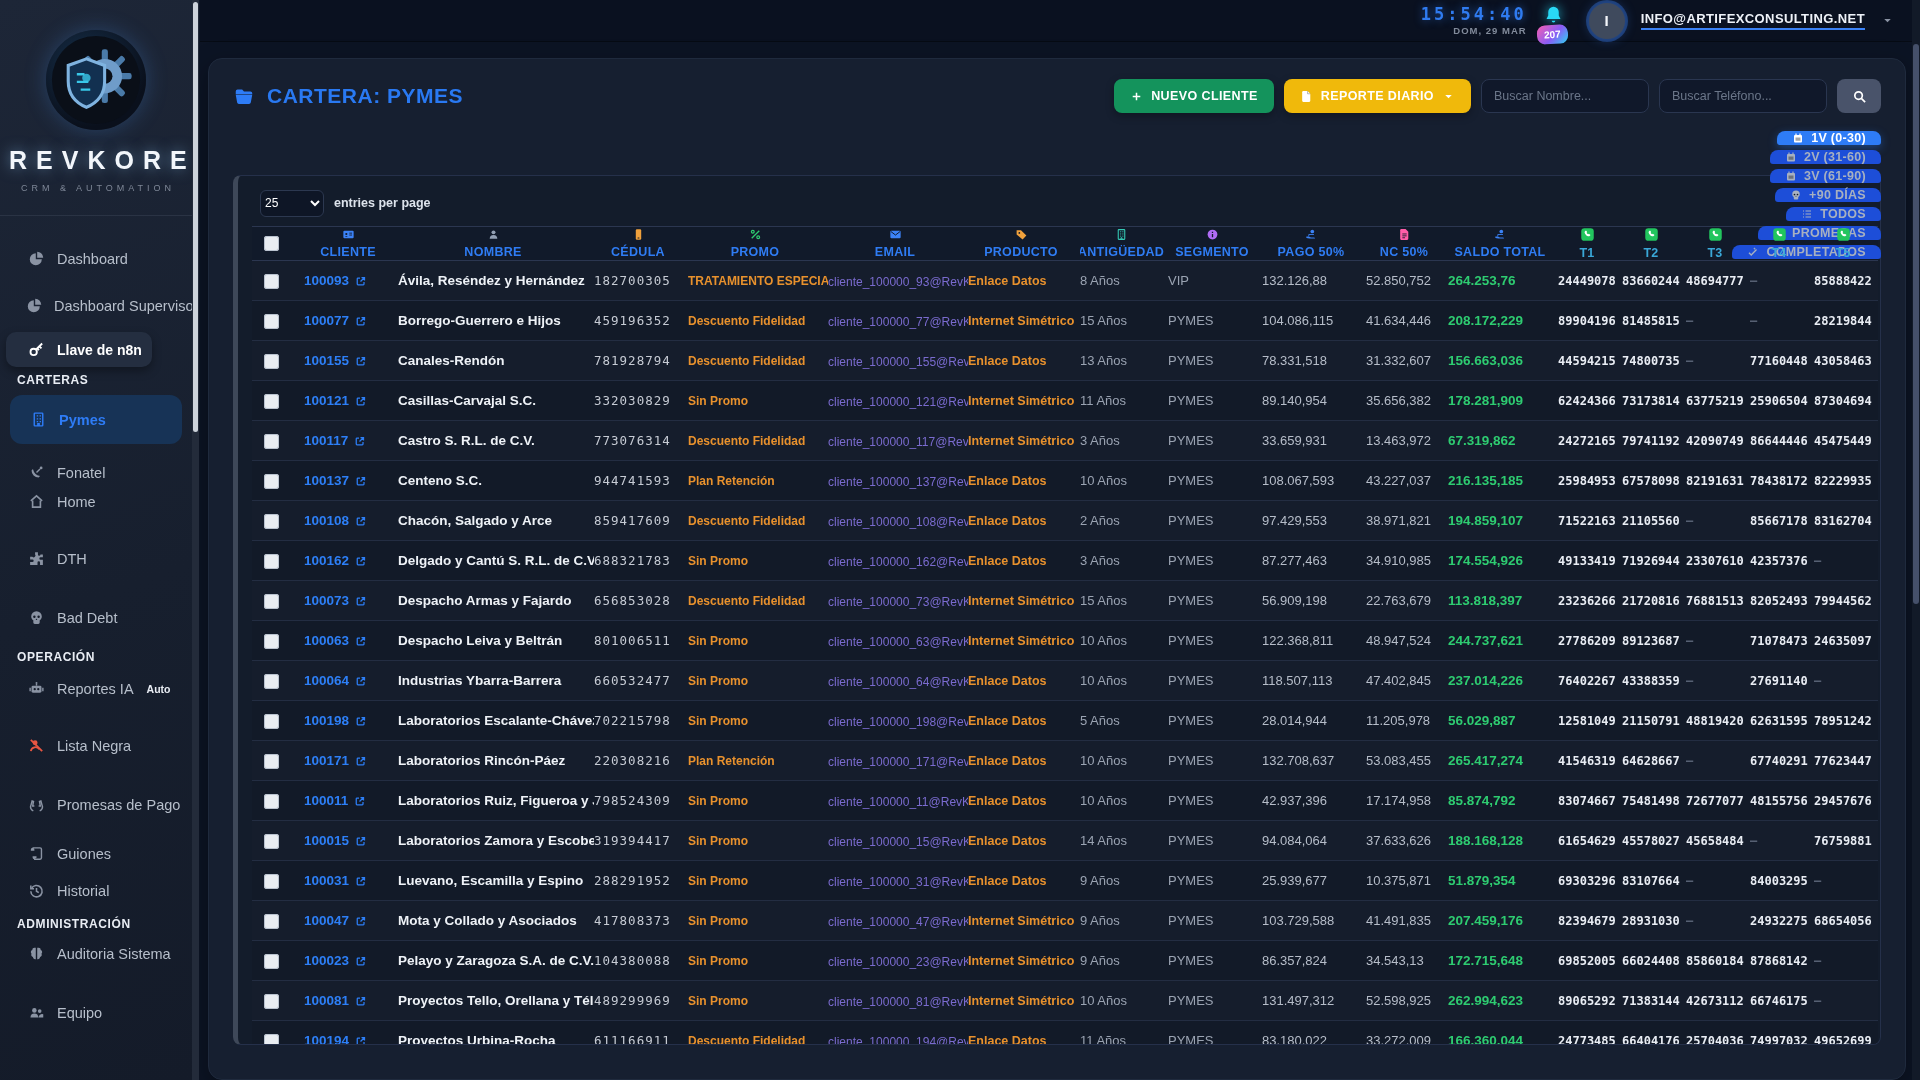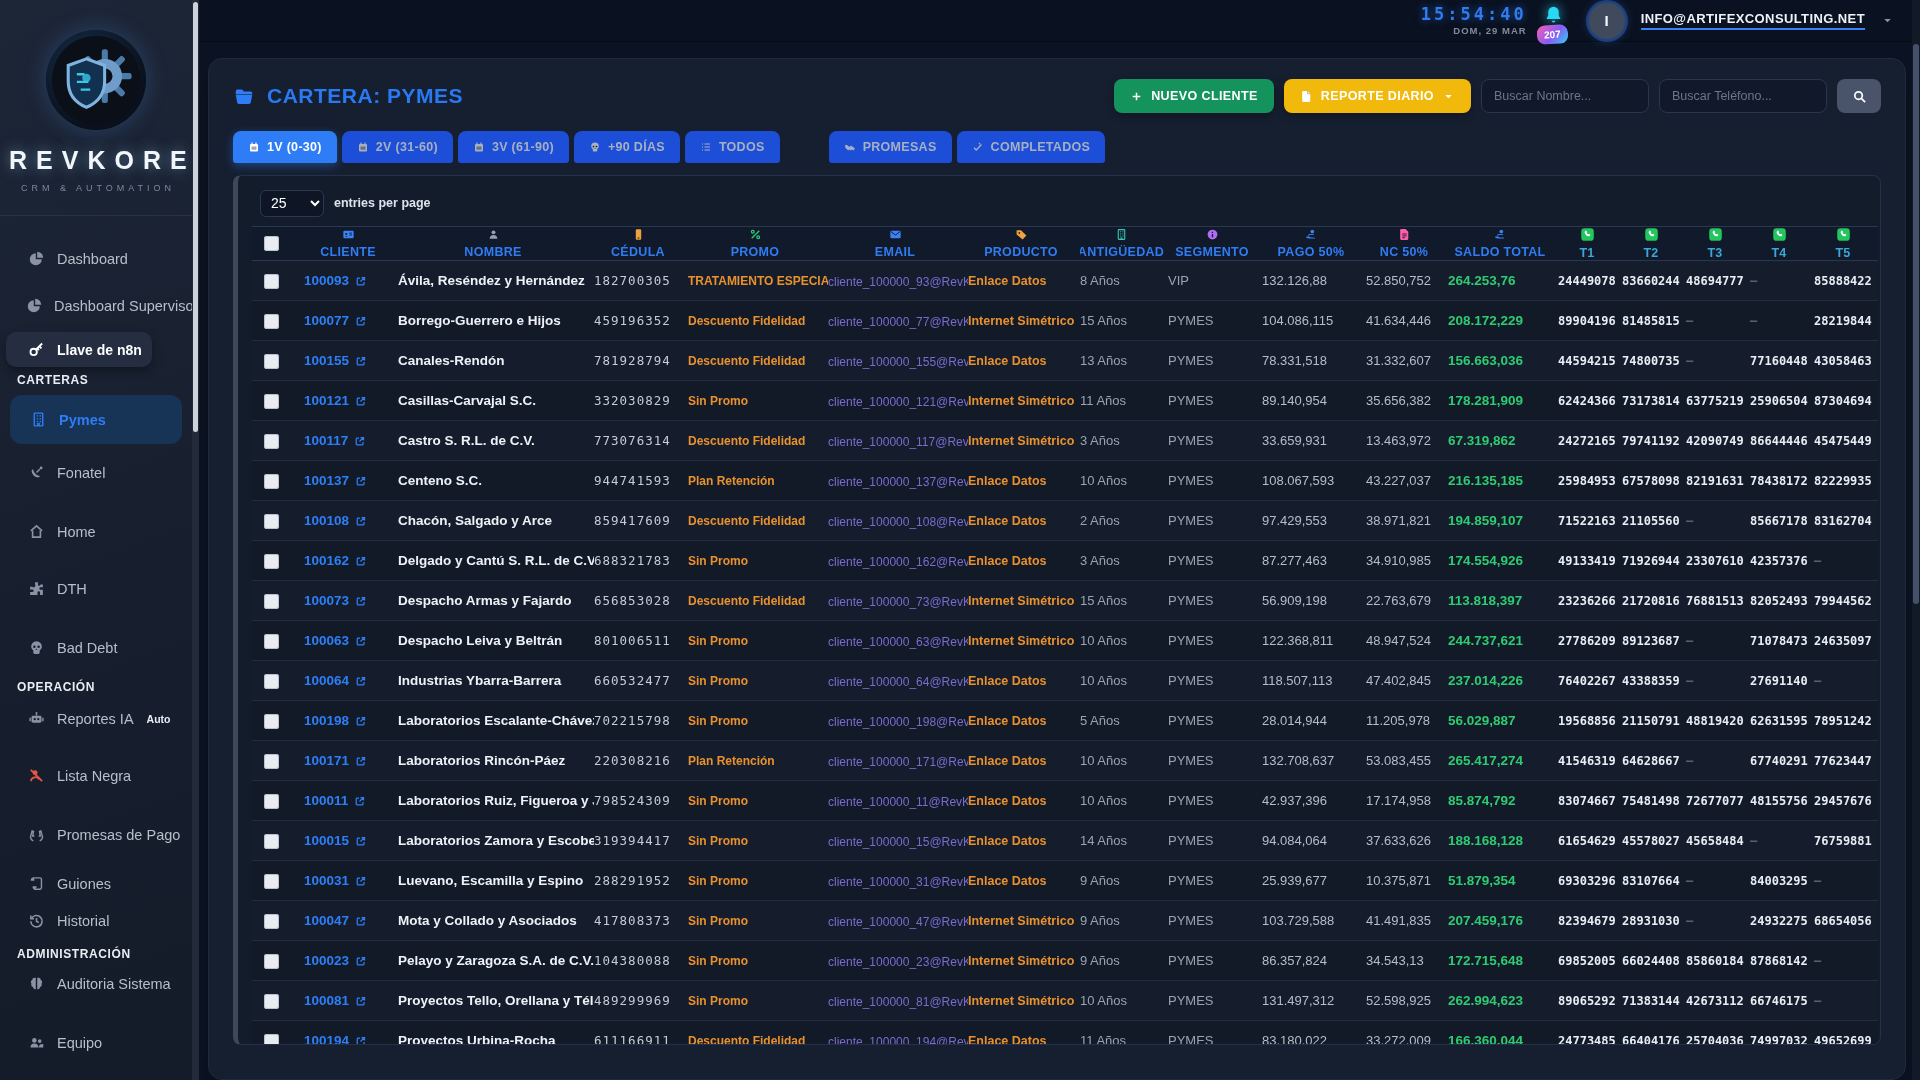--- a/index.html
+++ b/index.html
@@ -72,34 +72,34 @@
   .btn .ic { font-size:13px; }
   .btn-green { background:#14935c; box-shadow:0 3px 8px rgba(0,0,0,.3); }
   .btn-yellow { background:#f0b90b; box-shadow:0 3px 8px rgba(0,0,0,.3); }
   .search-input { width:168px; height:34px; background:#10182a; border:1px solid #2a3650; border-radius:8px;
     color:#cfd6e2; font-family:inherit; font-size:12.5px; padding:0 12px; outline:none; }
   .search-input::placeholder { color:#6b7689; }
   .btn-search { width:44px; height:34px; background:#49536a; border:none; border-radius:8px; color:#fff;
     display:flex; align-items:center; justify-content:center; font-size:15px; cursor:pointer; }
 
   
-  .tabs { display:flex; align-items:flex-end; gap:5px; margin-top:14px; height:32px; }
+  .tabs { display:flex; align-items:flex-end; gap:5px; margin-top:14px; height:32px;flex-direction:column; }
   .tab { display:flex; align-items:center; gap:7px; height:32px; padding:0 15px; border:none;
     border-radius:8px 8px 3px 3px; background:#1d4ed8; color:#a7b0c0; font-family:inherit; font-size:12.5px;
     font-weight:bold; letter-spacing:.3px; cursor:pointer; white-space:nowrap; }
   .tab .ic { font-size:12px; }
   .tab.active { background:#2e7cf6; color:#fff; box-shadow:0 3px 10px rgba(46,124,246,.4); }
   .tab.gap { margin-left:44px; }
 
   
   .inner-card { margin-top:12px; background:#131c2b; border:1px solid #25304a; border-left:5px solid #3e4859;
     border-radius:8px; padding:10px 0 0 14px; overflow:hidden; height:870px; }
   .entries-row { display:flex; align-items:center; gap:10px; height:34px; padding-left:8px; }
   .entries-row select { width:64px; height:27px; background:#0e1626; color:#fff; border:1px solid #2c3850;
-    border-radius:6px; font-family:inherit; font-size:14px; padding:0 6px; }
+    border-radius:6px; font-family:inherit; font-size:12px; padding:0 0; }
   .entries-row label { color:#dde3ec; font-size:12.5px; font-weight:600; }
 
   table { border-collapse:collapse; table-layout:fixed; width:1626px; margin-top:6px; }
   th, td { text-align:left; white-space:nowrap; overflow:hidden; padding:0 6px 0 0; }
   thead tr { height:34px; border-top:1px solid #2b3650; border-bottom:1px solid #2b3650; background:#111a2a; }
   th { color:#2f7cf3; font-size:12.5px; font-weight:bold; letter-spacing:.3px; }
   th .hwrap { display:flex; align-items:center; gap:4px;flex-direction:column; }
   th .ic { font-size:13px; }
   th.t-col { color:#3aa8d8; }
   tbody tr { height:40px; border-bottom:1px solid #232d42; }
@@ -196,21 +196,21 @@
         <div class="nav-item" style="margin-top: 14px;">
           <span class="ic">
             <svg viewBox="0 0 24 24">
               <path d="M5 9a10 10 0 0 0 10 10l2-2A13 13 0 0 1 7 7Z" fill="currentColor"></path>
               <path d="M12 12l5-5" stroke="currentColor" stroke-width="2" fill="none"></path>
               <circle cx="18.5" cy="5.5" r="2" fill="currentColor"></circle>
             </svg>
           </span>
           <span>Fonatel</span>
         </div>
-        <div class="nav-item" style="margin-top: 30px;">
+        <div class="nav-item" style="">
           <span class="ic">
             <svg viewBox="0 0 24 24">
               <path d="M4 11 12 4l8 7" fill="none" stroke="currentColor" stroke-width="2.3"></path>
               <path d="M6.5 10.5V20h11v-9.5" fill="none" stroke="currentColor" stroke-width="2.3"></path>
             </svg>
           </span>
           <span>Home</span>
         </div>
         <div class="nav-item" style="margin-top: 28px;">
           <span class="ic">
@@ -981,21 +981,21 @@
                 <td class="c-name">Laboratorios Escalante-Chávez</td>
                 <td class="c-cedula">702215798</td>
                 <td class="c-promo">Sin Promo</td>
                 <td class="c-email"><a>cliente_100000_198@RevKor...</a></td>
                 <td class="c-producto">Enlace Datos</td>
                 <td class="c-antig">5 Años</td>
                 <td class="c-seg">PYMES</td>
                 <td class="c-pago">28.014,944</td>
                 <td class="c-nc">11.205,978</td>
                 <td class="c-saldo">56.029,887</td>
-                <td class="c-t">19568856</td>
+                <td class="c-t">12581049</td>
                 <td class="c-t">21150791</td>
                 <td class="c-t">48819420</td>
                 <td class="c-t">62631595</td>
                 <td class="c-t">78951242</td>
               </tr>
               <tr>
                 <td class="c-check"><span class="cb"></span></td>
                 <td class="c-id">
                   <a class="id-link">
                     <span>100171</span>

